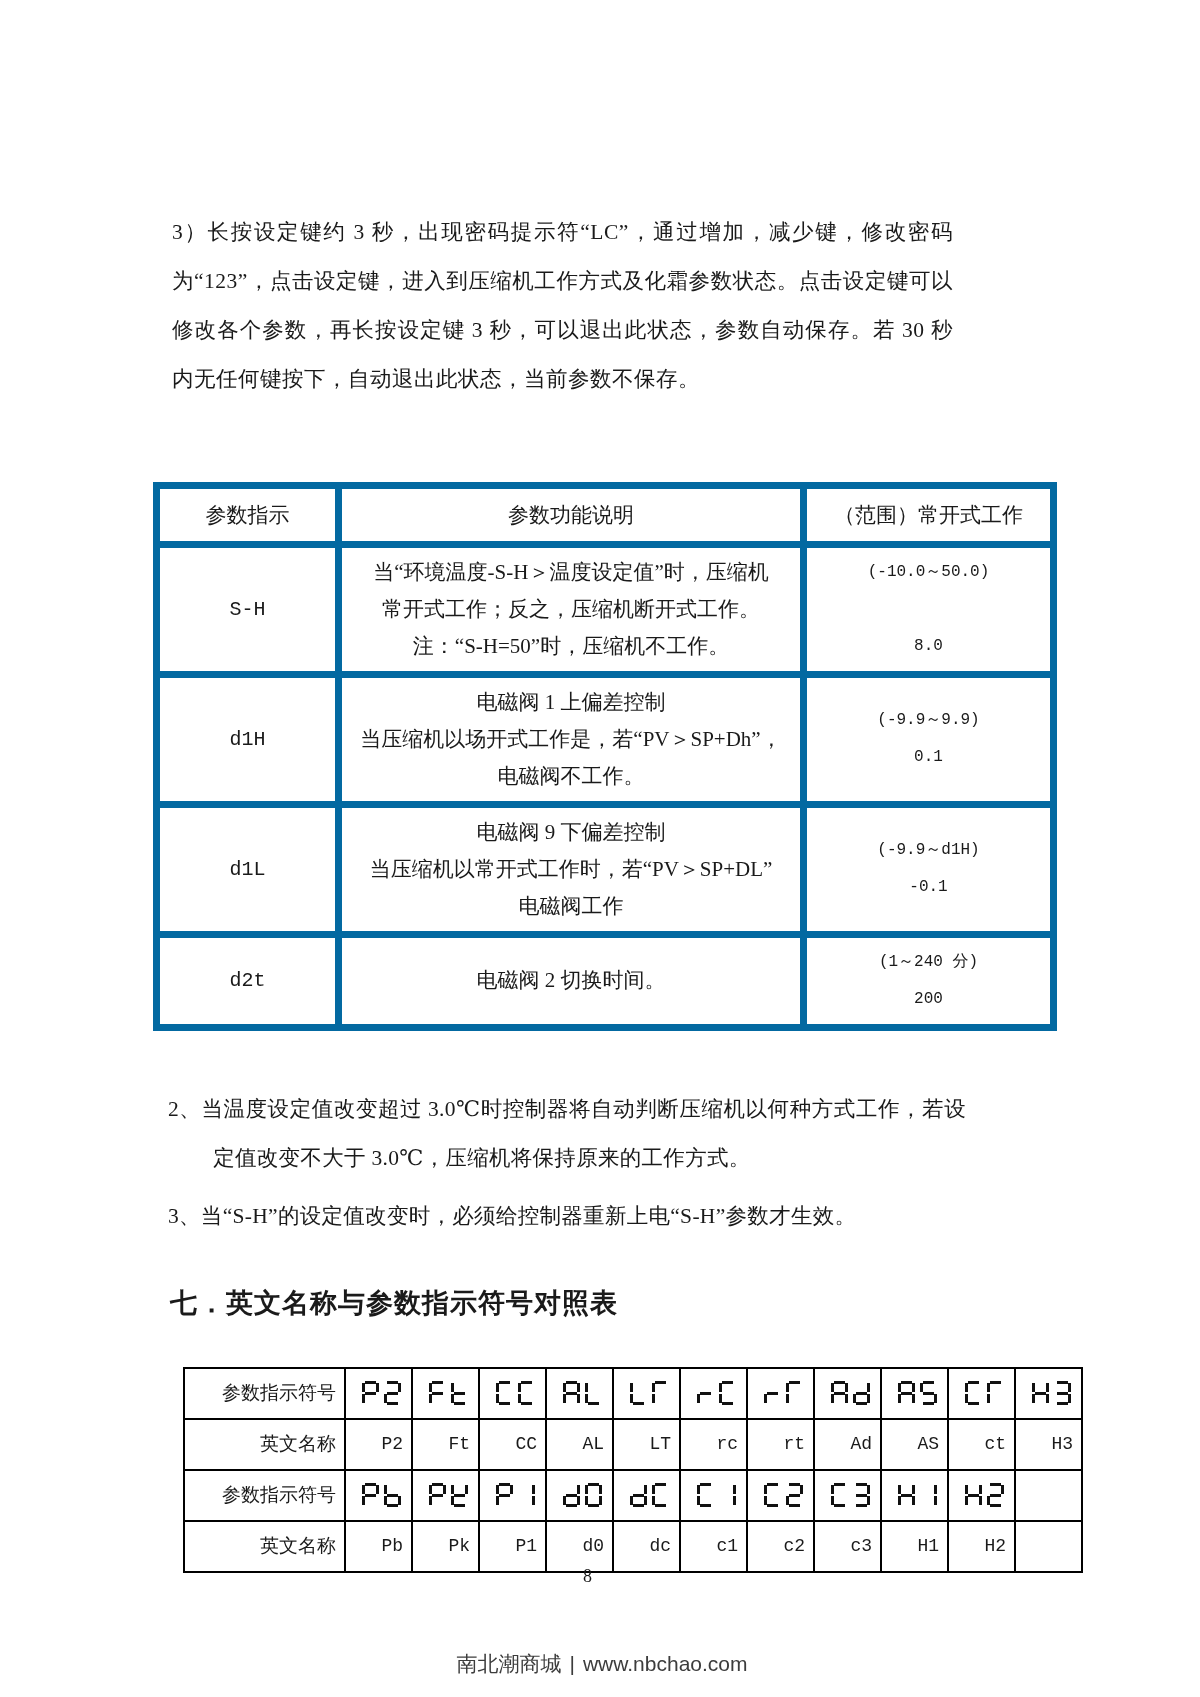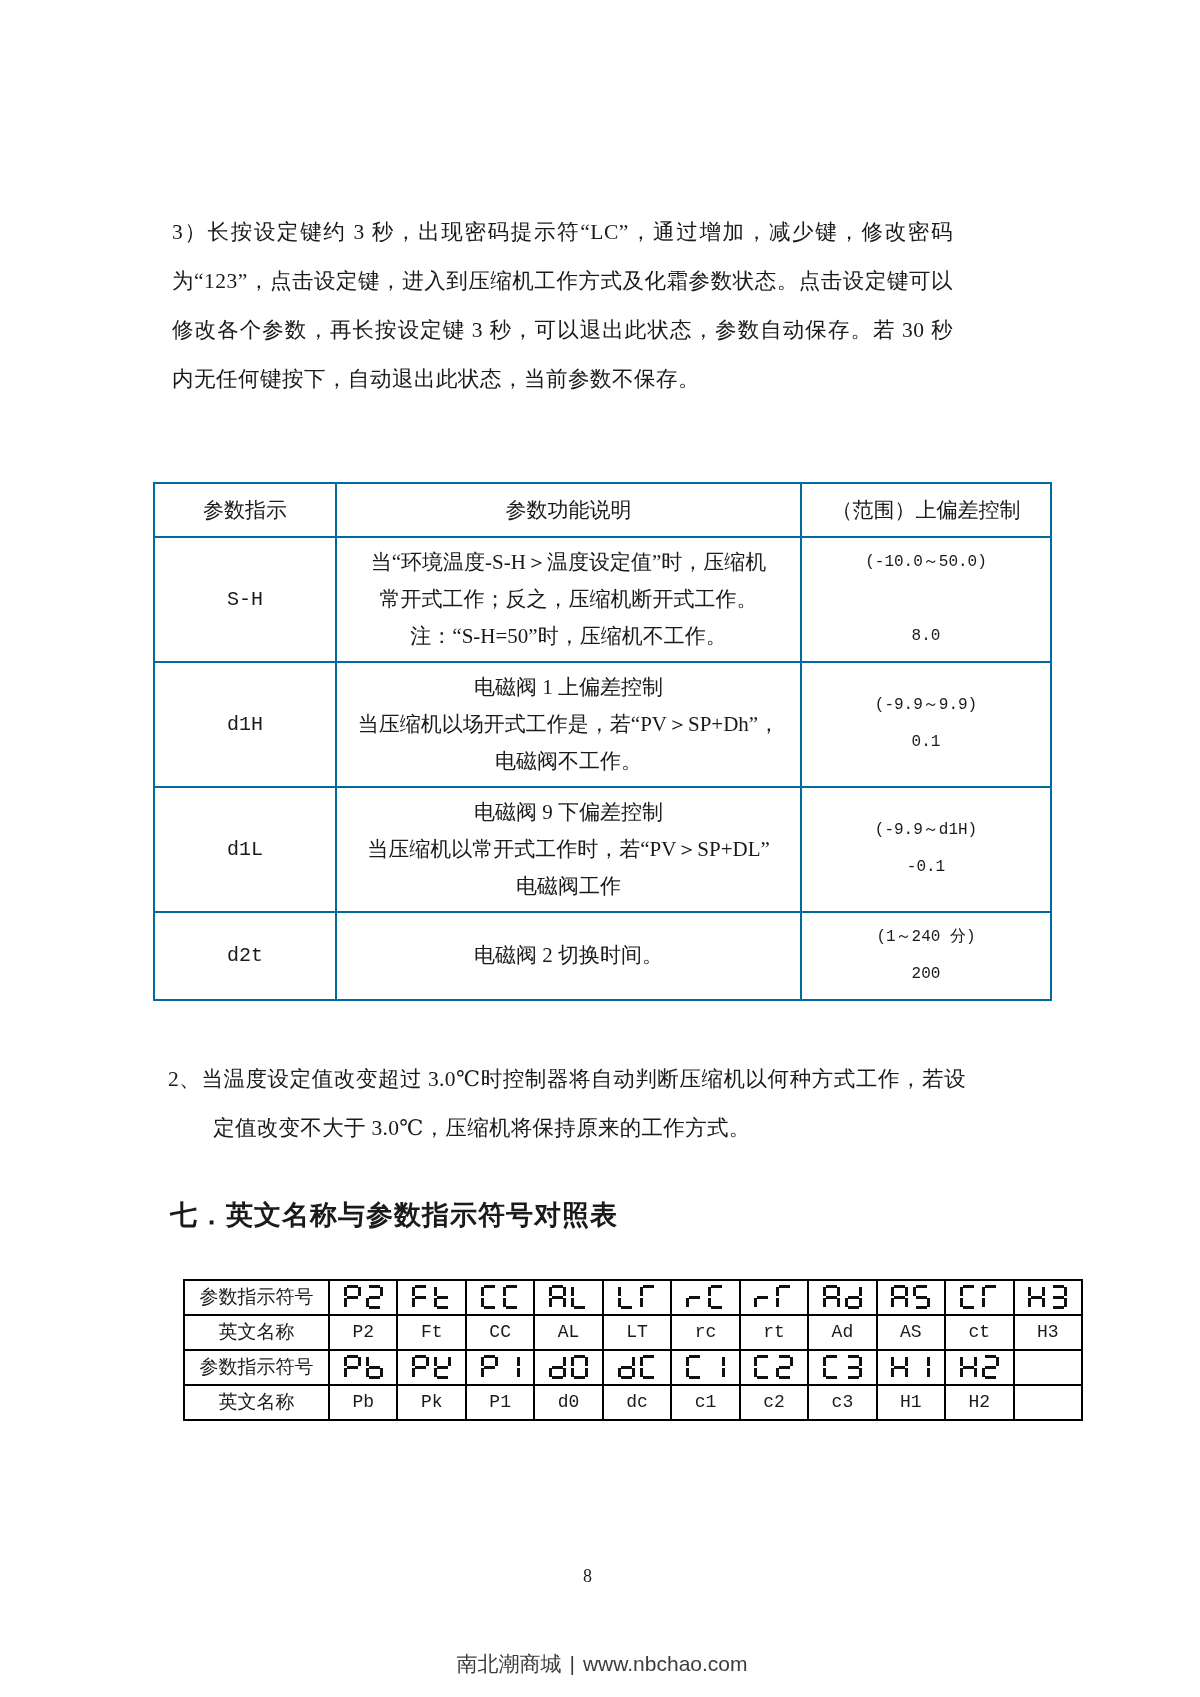--- a/index.html
+++ b/index.html
@@ -25,21 +25,21 @@
 
   
   .param-table{
     margin:78px 0 0 153px;
     border-collapse:collapse;
     table-layout:fixed;
     width:897px;
     font-size:21px;
   }
   .param-table th,.param-table td{
-    border:2px solid #0369a1;
+    border:7px solid #0369a1;
     padding:6px 8px;
     vertical-align:middle;
     text-align:center;
     font-weight:normal;
   }
   .param-table th{height:40px;}
   .col-code{width:182px;}
   .col-desc{width:465px;}
   .col-range{width:250px;}
   .c-code{font-size:20px;}
@@ -72,23 +72,23 @@
   
   .symbol-table{
     margin:46px 0 0 183px;
     border-collapse:collapse;
     table-layout:fixed;
     width:900px;
   }
   .symbol-table td{
     border:2px solid #000;
     height:33px;
-    text-align:center;
+    text-align:right;
     vertical-align:middle;
-    padding:0;
+    padding:8px;
   }
   .s-label{width:143px;font-size:19px;}
   .s-eng{font-family:"Liberation Mono","DejaVu Sans Mono",monospace;font-size:18px;}
 
   
   .seg7{position:relative;display:inline-block;width:17px;height:24px;margin:0 2.5px;vertical-align:middle;}
   .sg{position:absolute;background:#111;}
   .sg.a{left:3px;top:0;width:11px;height:3px}
   .sg.b{right:0;top:2px;width:3px;height:9px}
   .sg.c{right:0;bottom:2px;width:3px;height:9px}
@@ -124,21 +124,21 @@
   <table class="param-table">
     <colgroup>
       <col class="col-code">
         <col class="col-desc">
         <col class="col-range">
     </colgroup>
     <thead>
       <tr>
         <th>参数指示</th>
         <th>参数功能说明</th>
-        <th>（范围）上偏差控制</th>
+        <th>（范围）常开式工作</th>
       </tr>
     </thead>
     <tbody id="param-rows">
         <tr>
           <td class="c-code mono">S-H</td>
           <td class="c-desc">
             <div>当“环境温度-S-H＞温度设定值”时，压缩机</div>
             <div>常开式工作；反之，压缩机断开式工作。</div>
             <div>注：“S-H=50”时，压缩机不工作。</div>
           </td>
@@ -180,20 +180,21 @@
           <td class="c-range mono">
             <div>(1～240 分)</div>
             <div>200</div>
           </td>
         </tr>
       </tbody>
   </table>
 
   <div class="notes" id="notes-list">
       <div class="note">2、当温度设定值改变超过 3.0℃时控制器将自动判断压缩机以何种方式工作，若设定值改变不大于 3.0℃，压缩机将保持原来的工作方式。</div>
+      <div class="note">3、当“S-H”的设定值改变时，必须给控制器重新上电“S-H”参数才生效。</div>
     </div>
 
   <h2 class="section-heading">七．英文名称与参数指示符号对照表</h2>
 
   <table class="symbol-table">
     <tbody id="symbol-rows">
         <tr>
           <td class="s-label">参数指示符号</td>
           <td class="s-sym"><span class="seg7"><span class="sg a"></span><span class="sg b"></span><span class="sg e"></span><span class="sg f"></span><span class="sg g"></span></span><span class="seg7"><span class="sg a"></span><span class="sg b"></span><span class="sg d"></span><span class="sg e"></span><span class="sg g"></span></span></td>
           <td class="s-sym"><span class="seg7"><span class="sg a"></span><span class="sg e"></span><span class="sg f"></span><span class="sg g"></span></span><span class="seg7"><span class="sg d"></span><span class="sg e"></span><span class="sg f"></span><span class="sg g"></span></span></td>

